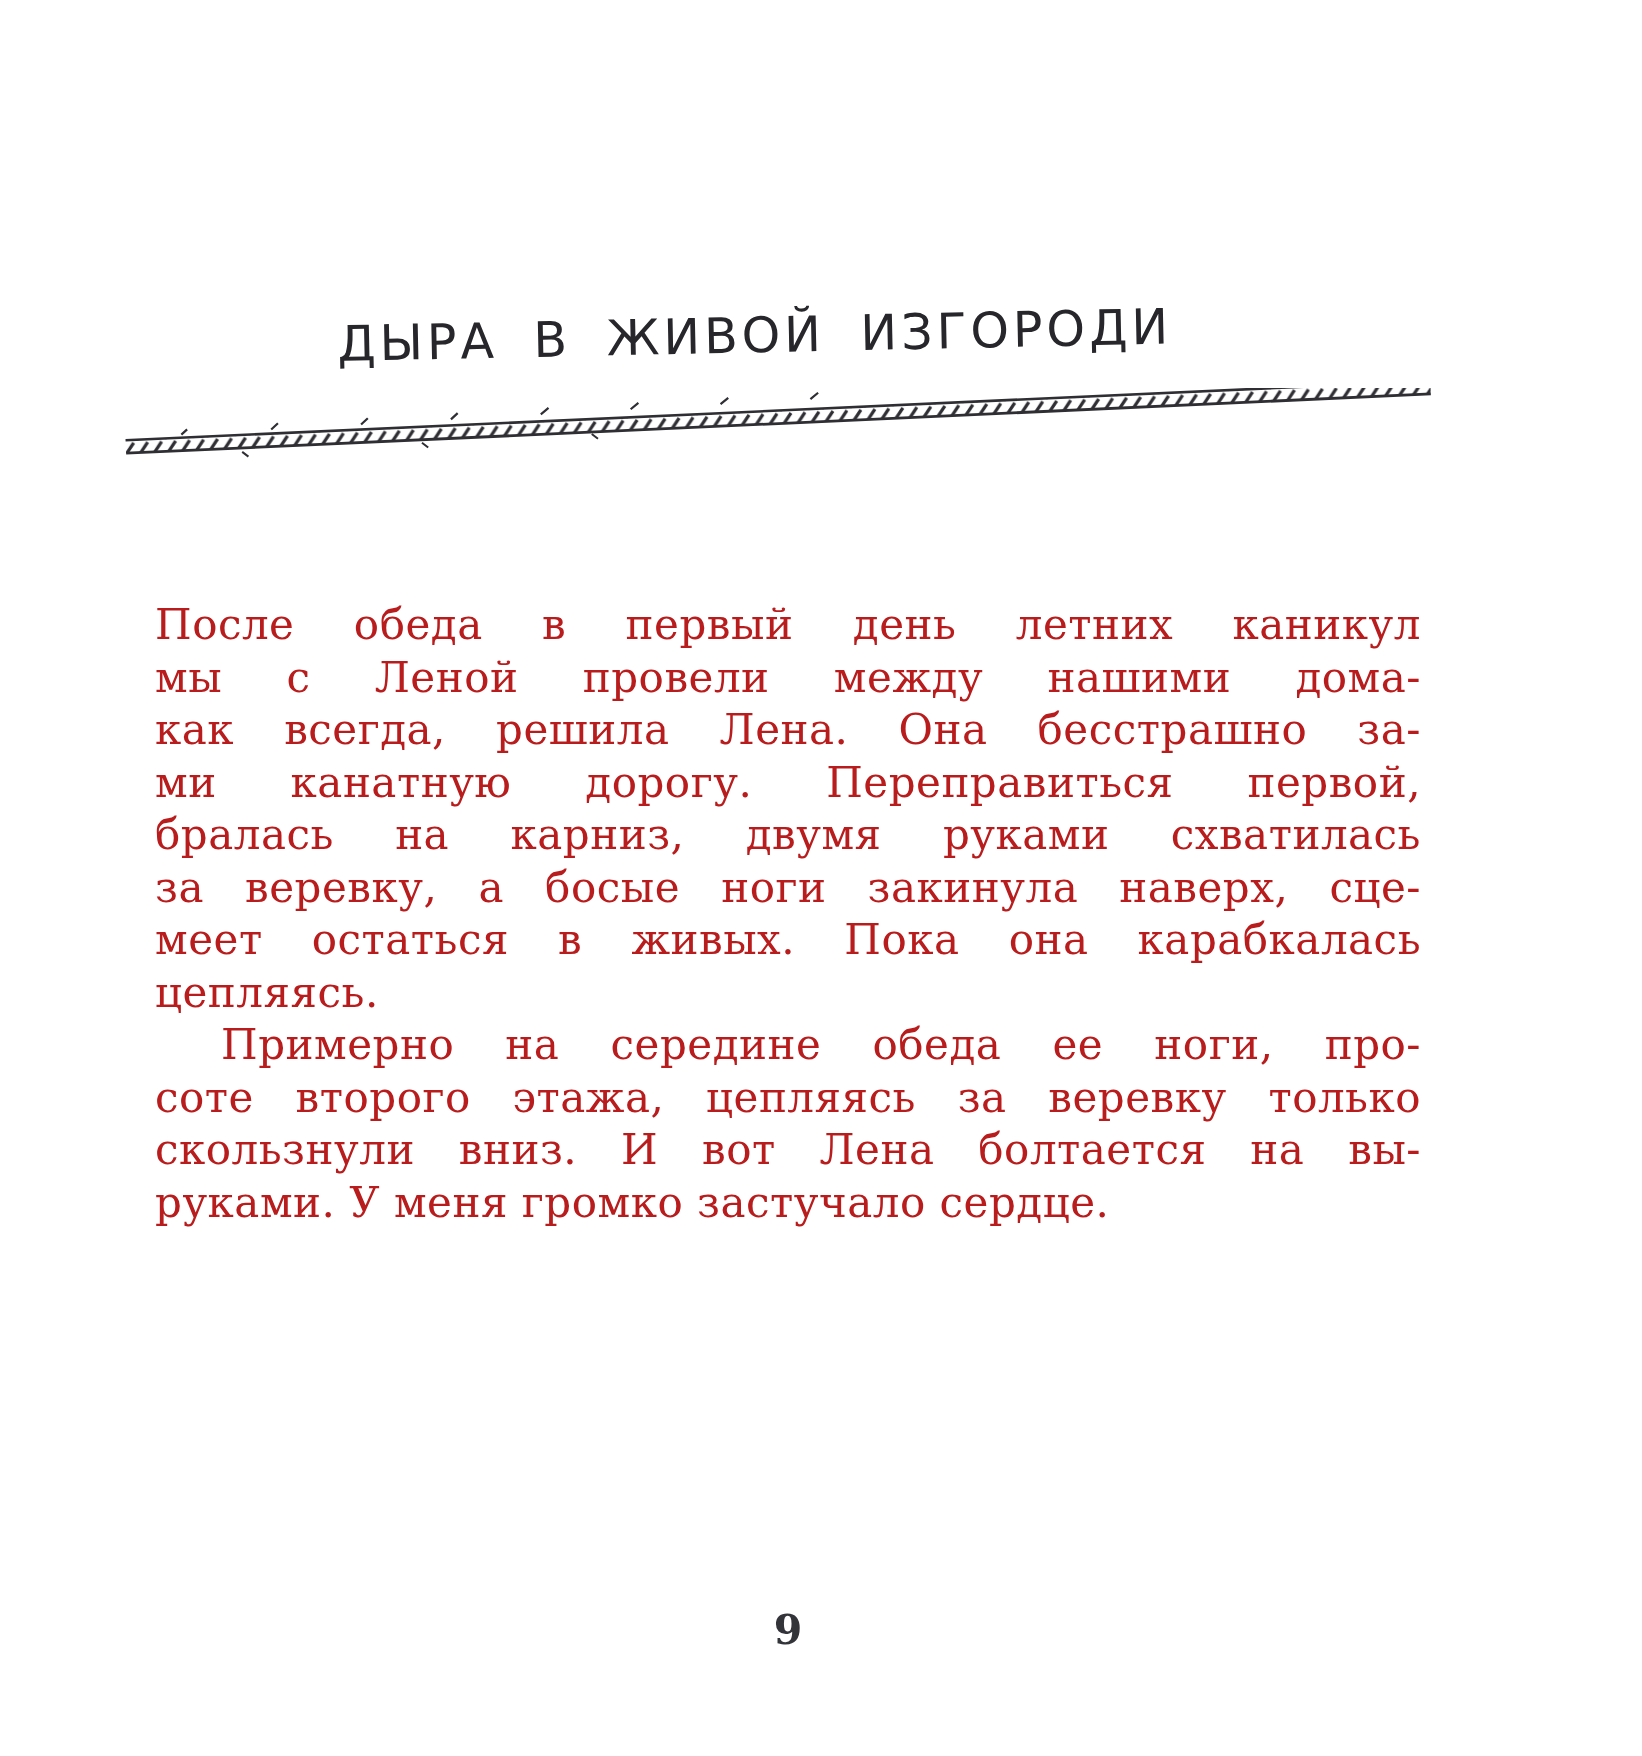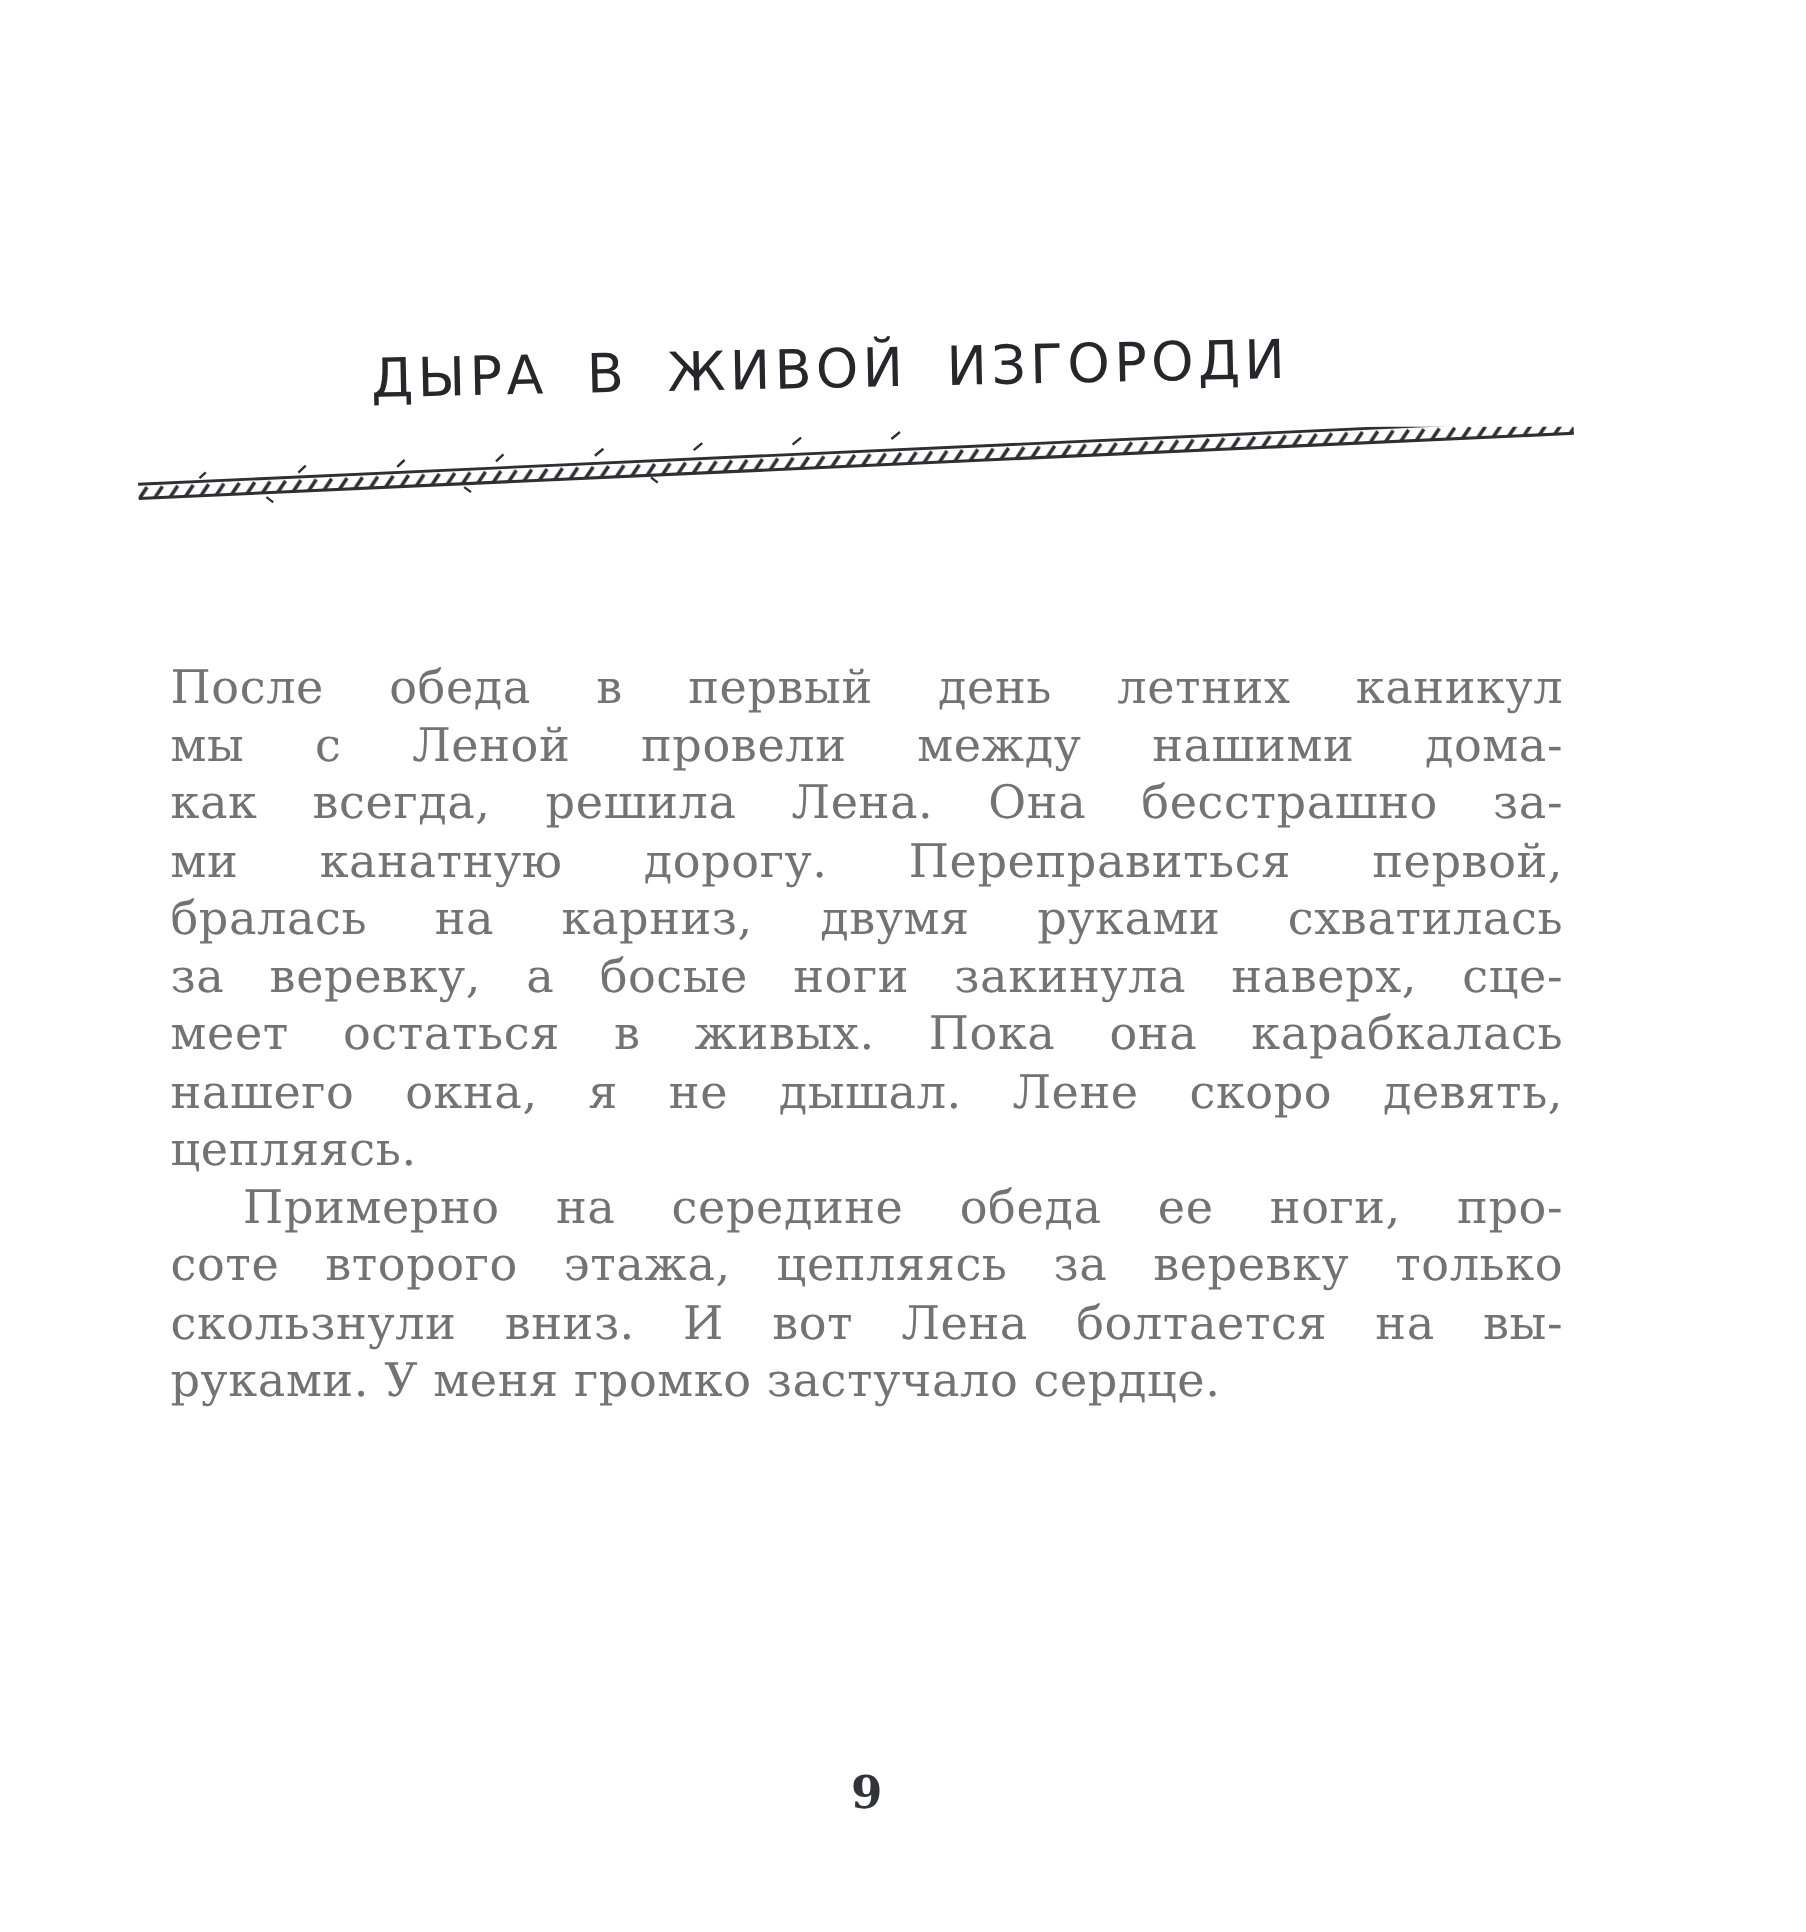--- a/index.html
+++ b/index.html
@@ -38,21 +38,21 @@
     top: 388px;
     width: 1320px;
     height: 84px;
   }
   
   .body-text {
     position: absolute;
     left: 155px;
     top: 599px;
     width: 1266px;
-    color: #737373;
+    color: #b91c1c;
     font-size: 42px;
     line-height: 52.5px;
     letter-spacing: 0.5px;
   }
   .line {
     text-align: justify;
     text-align-last: justify;
     white-space: normal;
   }
   .line.para-end {
@@ -98,21 +98,20 @@
   </div>
 
   <div class="body-text">
     <div class="line">После обеда в первый день летних каникул</div>
     <div class="line">мы с Леной провели между нашими дома-</div>
     <div class="line">как всегда, решила Лена. Она бесстрашно за-</div>
     <div class="line">ми канатную дорогу. Переправиться первой,</div>
     <div class="line">бралась на карниз, двумя руками схватилась</div>
     <div class="line">за веревку, а босые ноги закинула наверх, сце-</div>
     <div class="line">меет остаться в живых. Пока она карабкалась</div>
-    <div class="line">нашего окна, я не дышал. Лене скоро девять,</div>
     <div class="line para-end">цепляясь.</div>
 
     <div class="line indent">Примерно на середине обеда ее ноги, про-</div>
     <div class="line">соте второго этажа, цепляясь за веревку только</div>
     <div class="line">скользнули вниз. И вот Лена болтается на вы-</div>
     <div class="line para-end">руками. У меня громко застучало сердце.</div>
   </div>
 
   <div class="page-number">9</div>
 

